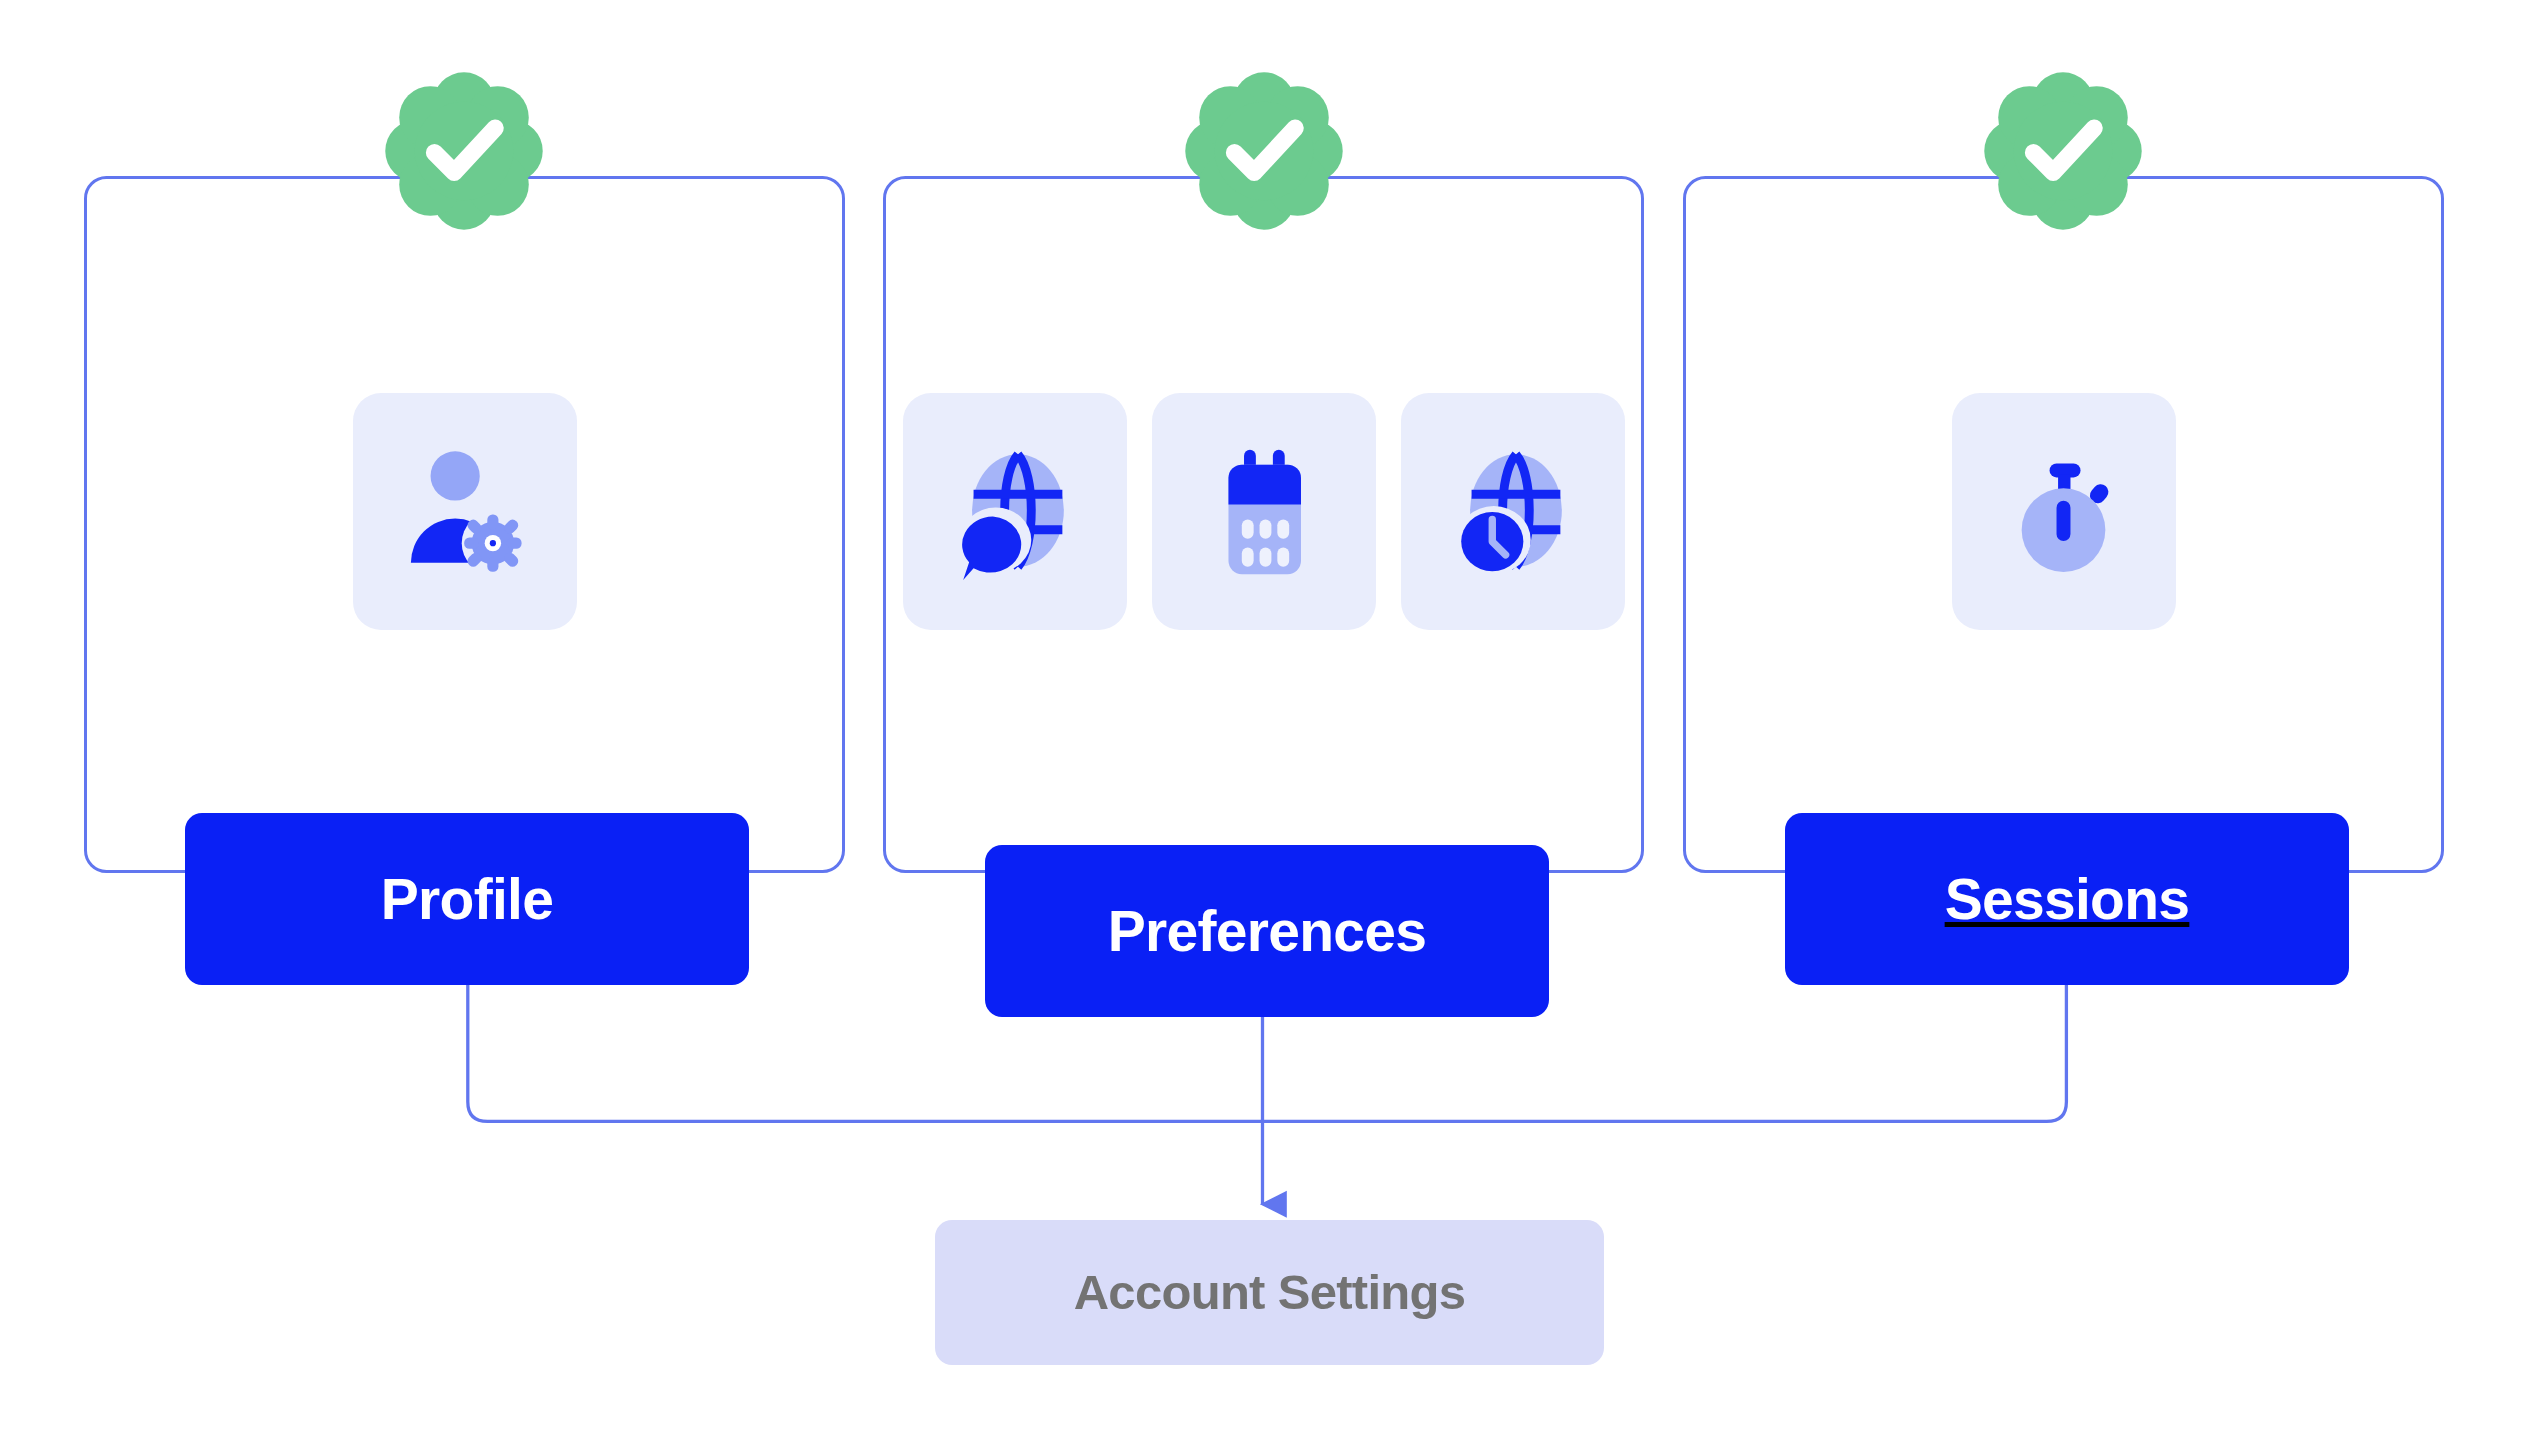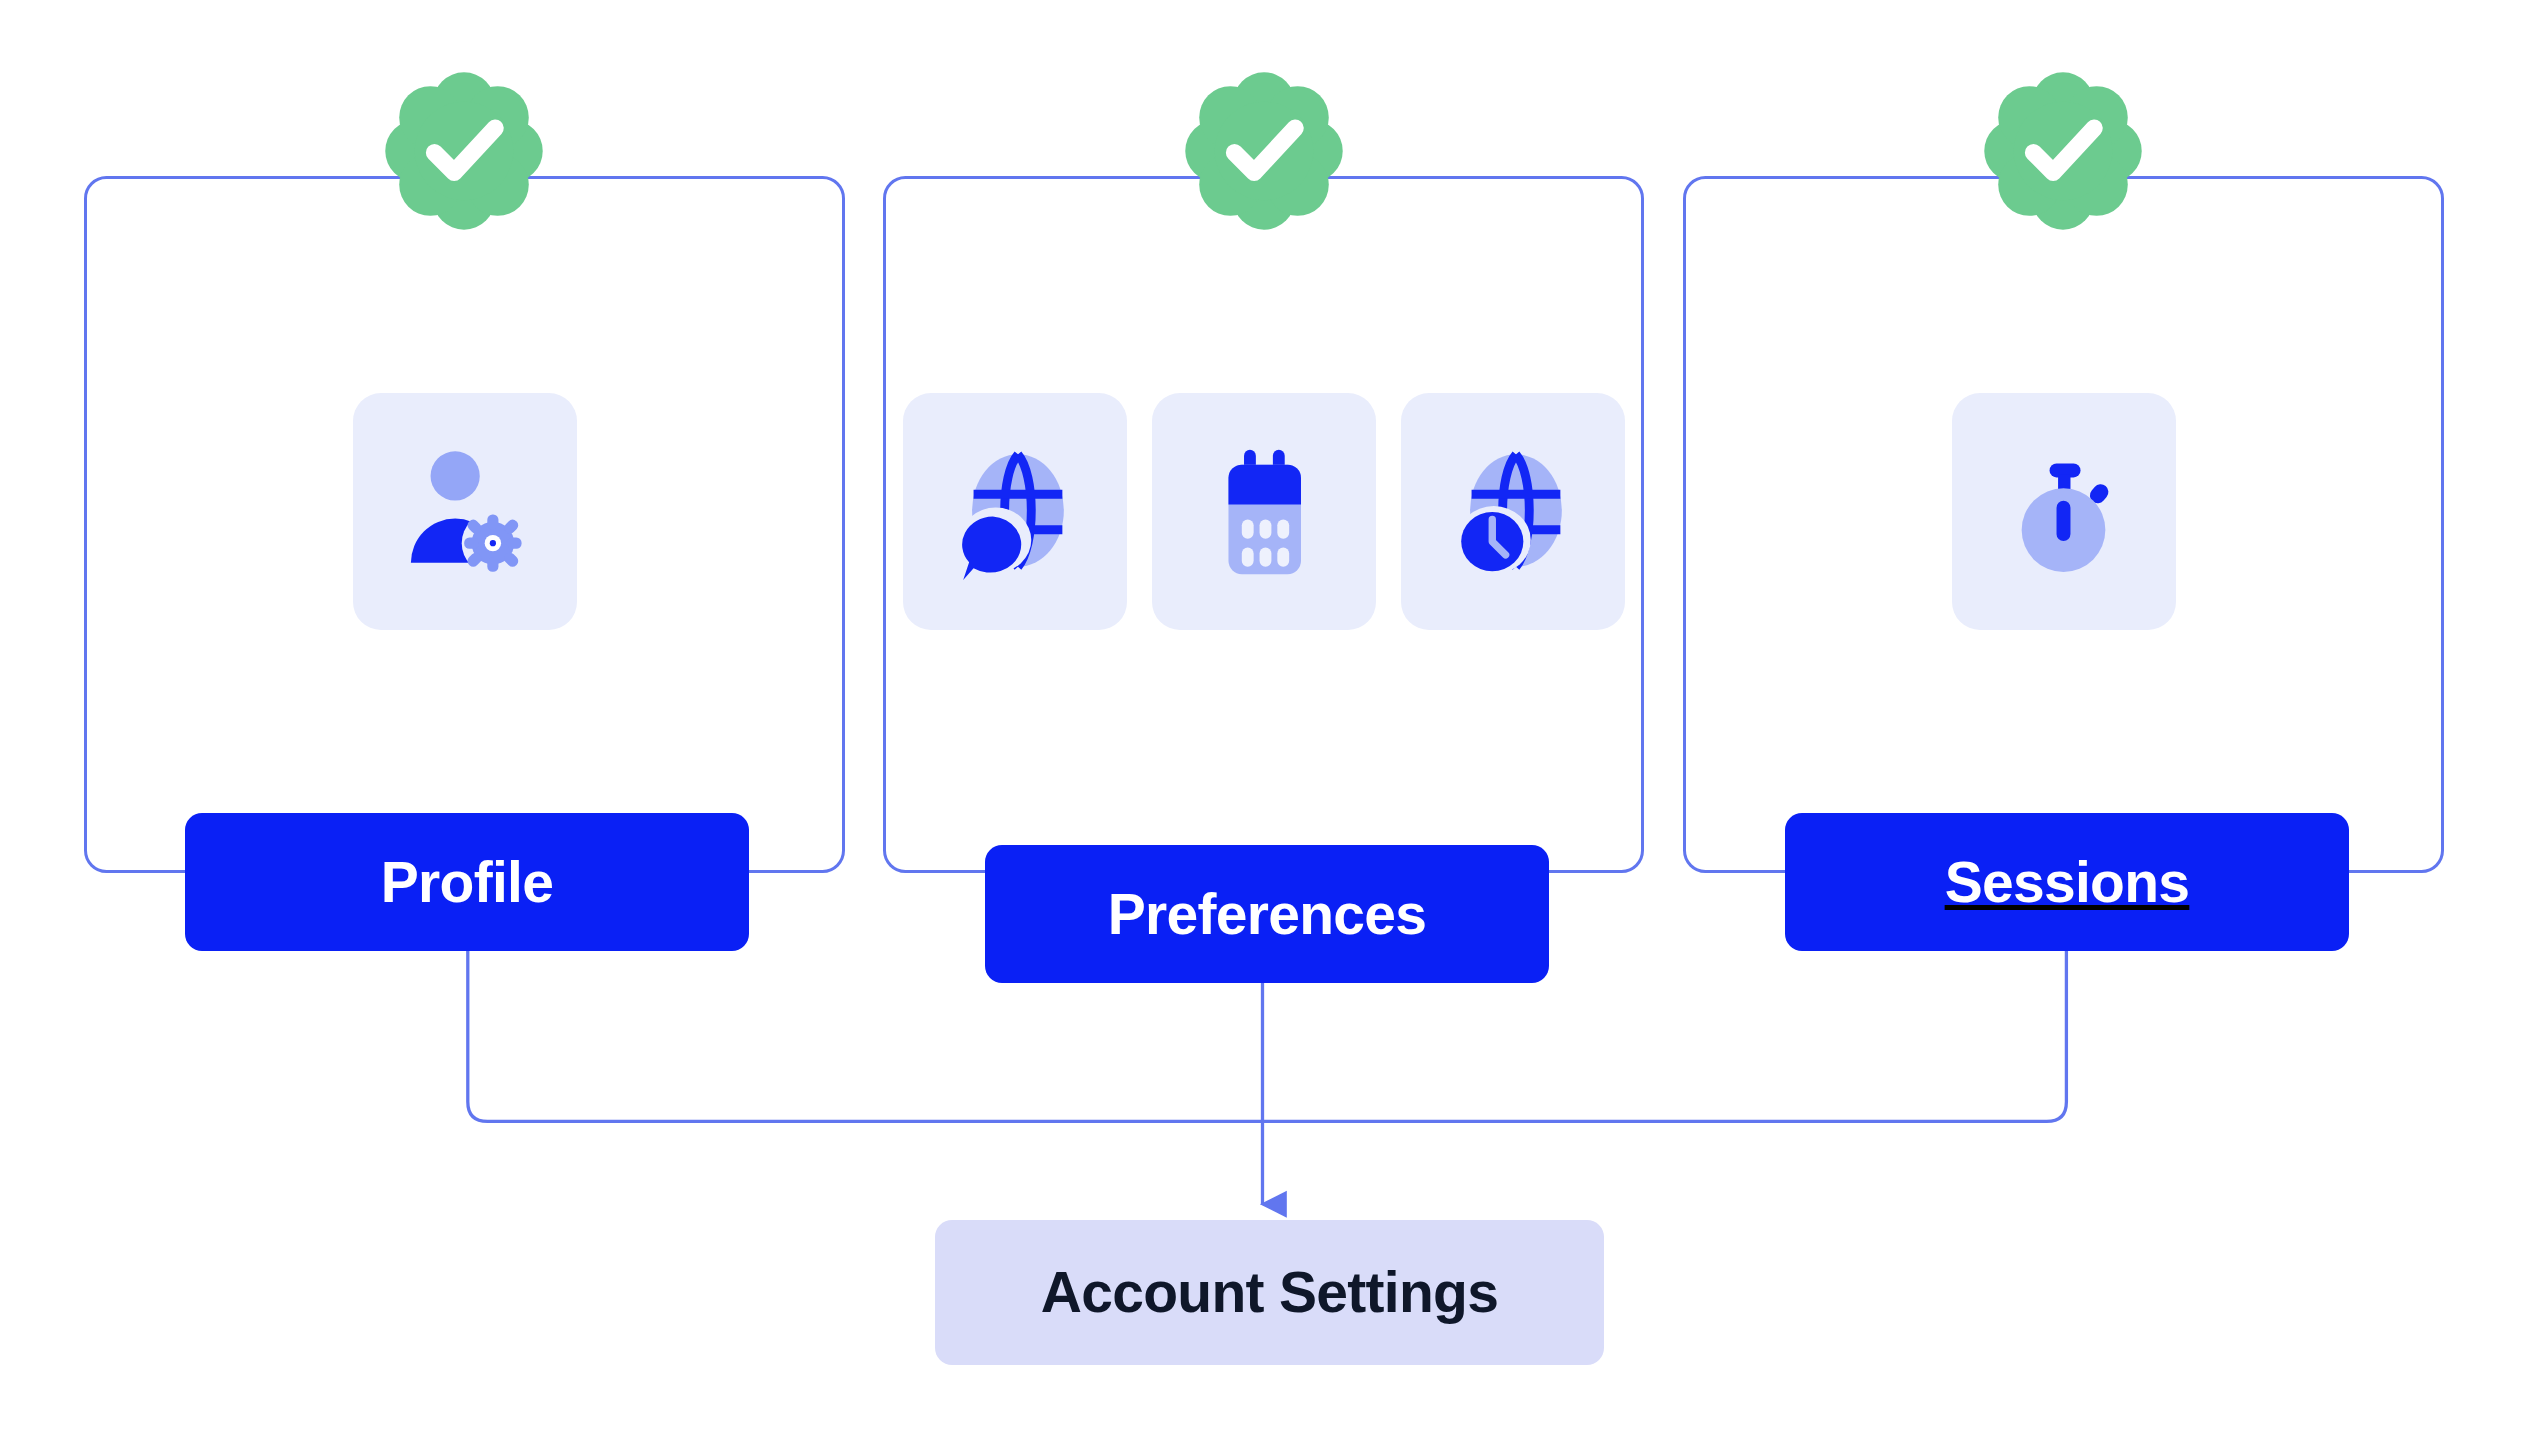--- a/index.html
+++ b/index.html
@@ -77,21 +77,21 @@
     align-items: center;
     justify-content: center;
     flex: none;
   }
   .icon-tile svg { display: block; }
 
   
   .node-button {
     position: absolute;
     top: 813px;
-    height: 138px;
+    height: 172px;
     background: #0a20f5;
     border-radius: 17px;
     border: none;
     display: flex;
     align-items: center;
     justify-content: center;
     padding: 0;
     cursor: pointer;
   }
   #node-button-profile     { left: 185px;  width: 564px; }
@@ -115,24 +115,24 @@
     top: 1220px;
     width: 669px;
     height: 145px;
     background: #d9dcf9;
     border-radius: 17px;
     display: flex;
     align-items: center;
     justify-content: center;
   }
   #result-node-label {
-    color: #0f172a;
+    color: #737373;
     font-family: "Liberation Sans", sans-serif;
     font-weight: bold;
-    font-size: 57px;
+    font-size: 49px;
     letter-spacing: -0.7px;
     line-height: 1;
     white-space: nowrap;
   }
 </style>
 </head>
 <body>
 
 <div id="diagram-root">
 

